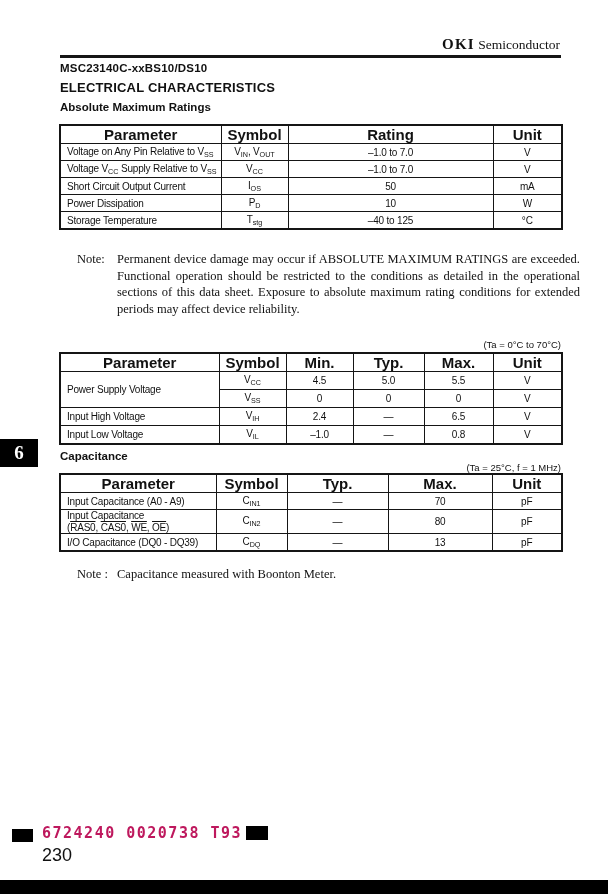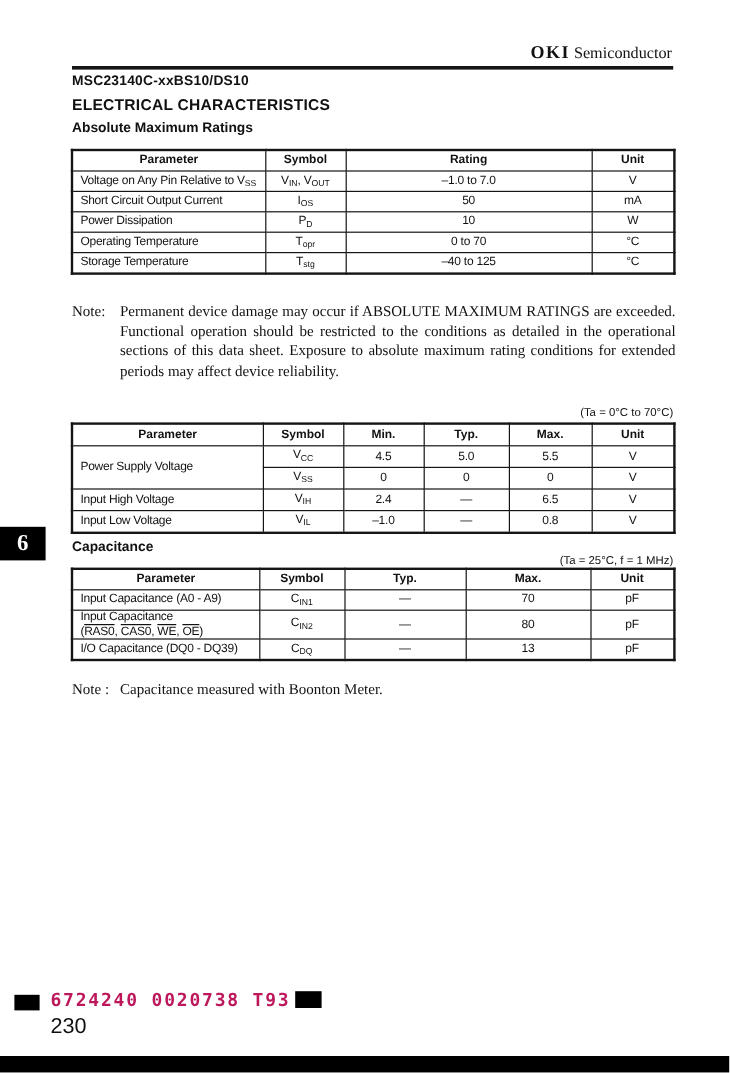--- a/index.html
+++ b/index.html
@@ -22,31 +22,31 @@
   .cond { position:absolute; right:47px; font-size:9.5px; color:#111; }
   .cond-roc { top:339px; }
   .cond-cap { top:462px; }
 
   
   table.t { position:absolute; border-collapse:collapse; table-layout:fixed; border:2px solid #151515; }
   .t th, .t td {
     border:1px solid #151515; text-align:center; vertical-align:middle;
     font-size:10px; letter-spacing:-0.2px; height:16px; line-height:1.15; padding:0 3px;
   }
-  .t th { font-weight:bold; font-size:10px; letter-spacing:0; }
+  .t th { font-weight:bold; font-size:15px; letter-spacing:0; }
   .t td.l { text-align:left; padding-left:6px; }
   sub { font-size:0.72em; vertical-align:-0.25em; letter-spacing:0; }
   .ovl { text-decoration:overline; }
   .t1 { left:59px; top:124px; width:502px; }
   .t2 { left:59px; top:352px; width:502px; }
   .t2 th, .t2 td { height:17px; }
   .t3 { left:59px; top:473px; width:502px; }
 
   
-  .note { position:absolute; left:60px; width:503px; font-family:"Liberation Serif",serif; font-size:12.5px; line-height:16.5px; display:flex; }
+  .note { position:absolute; left:77px; width:503px; font-family:"Liberation Serif",serif; font-size:12.5px; line-height:16.5px; display:flex; }
   .note-amr { top:251px; }
   .note-cap { top:566px; width:420px; }
   .note-label { flex:none; width:40px; }
   .note-body { flex:1; text-align:justify; }
   .note-cap .note-body { text-align:left; }
 
   
   .tab6 { position:absolute; left:0; top:439px; width:38px; height:28px; background:#000; color:#fff;
           font-family:"Liberation Serif",serif; font-size:19px; font-weight:bold; text-align:center; line-height:27px; }
 
@@ -86,36 +86,36 @@
       </tr>
     </thead>
     <tbody>
       <tr>
         <td class="l">Voltage on Any Pin Relative to V<sub>SS</sub></td>
         <td>V<sub>IN</sub>, V<sub>OUT</sub></td>
         <td>–1.0 to 7.0</td>
         <td>V</td>
       </tr>
       <tr>
+        <td class="l">Voltage V<sub>CC</sub> Supply Relative to V<sub>SS</sub></td>
+        <td>V<sub>CC</sub></td>
+        <td>–1.0 to 7.0</td>
+        <td>V</td>
+      </tr>
+      <tr>
         <td class="l">Short Circuit Output Current</td>
         <td>I<sub>OS</sub></td>
         <td>50</td>
         <td>mA</td>
       </tr>
       <tr>
         <td class="l">Power Dissipation</td>
         <td>P<sub>D</sub></td>
         <td>10</td>
         <td>W</td>
-      </tr>
-      <tr>
-        <td class="l">Operating Temperature</td>
-        <td>T<sub>opr</sub></td>
-        <td>0 to 70</td>
-        <td>°C</td>
       </tr>
       <tr>
         <td class="l">Storage Temperature</td>
         <td>T<sub>stg</sub></td>
         <td>–40 to 125</td>
         <td>°C</td>
       </tr>
     </tbody>
   </table>
 

